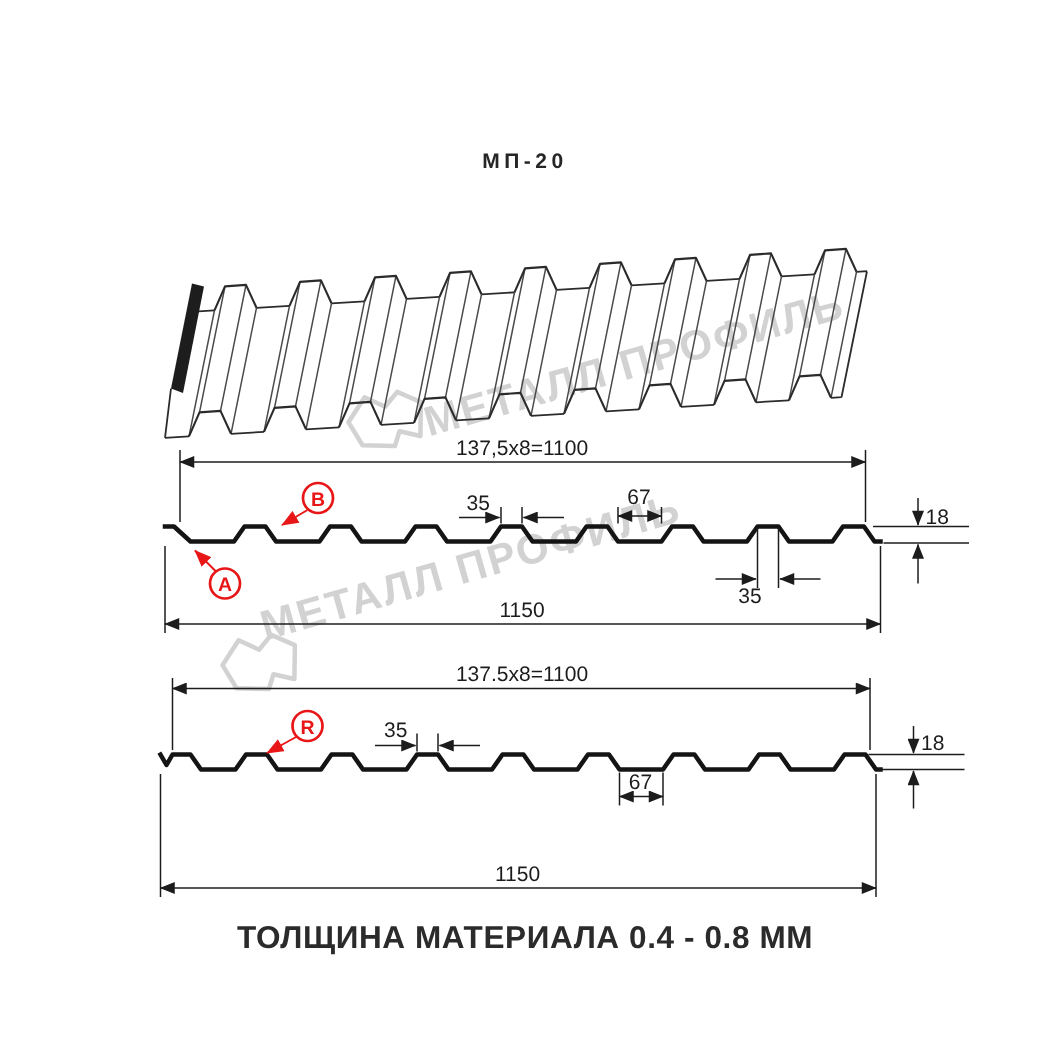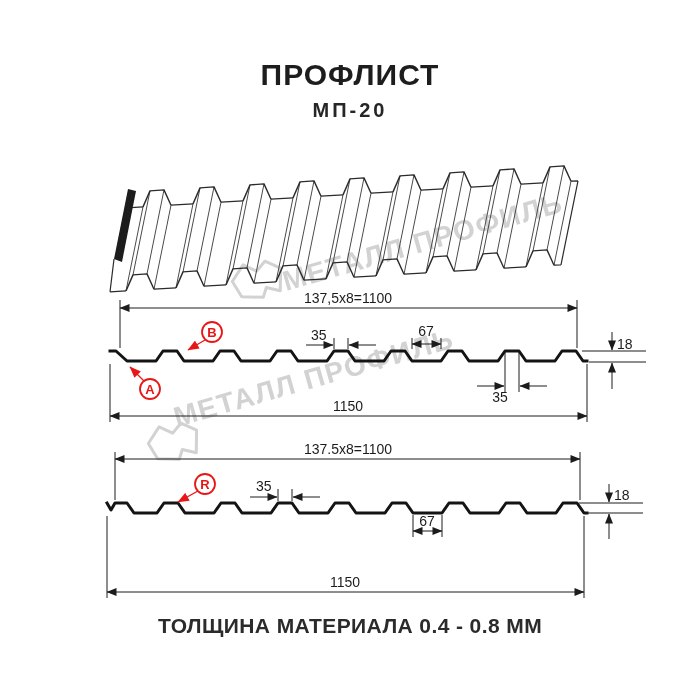--- a/index.html
+++ b/index.html
@@ -1,21 +1,21 @@
 <!DOCTYPE html>
 <html><head>
 <meta charset="utf-8">
 <style>
   html,body{margin:0;padding:0;background:#ffffff;}
   .page{position:relative;width:700px;height:700px;background:#fff;overflow:hidden;
         font-family:"Liberation Sans","DejaVu Sans",sans-serif;}
   .title{position:absolute;top:58px;left:0;width:700px;text-align:center;
          font-size:30px;font-weight:800;letter-spacing:1px;color:#1d1d1d;}
   .subtitle{position:absolute;top:99px;left:0;width:700px;text-align:center;
-         font-size:20px;font-weight:700;letter-spacing:3px;color:#262626;}
+         font-size:14px;font-weight:700;letter-spacing:3px;color:#262626;}
   .footer{position:absolute;top:614px;left:0;width:700px;text-align:center;
          font-size:21px;font-weight:600;letter-spacing:0.4px;color:#2b2b2b;}
   svg.draw{position:absolute;top:0;left:0;}
   .dim{stroke:#1c1c1c;stroke-width:1;fill:none;}
   .prof{stroke:#141414;stroke-width:3;fill:none;stroke-linejoin:round;stroke-linecap:square;}
   .iso-thin{stroke:#4a4a4a;stroke-width:1;fill:none;}
   .iso-cap{stroke:#2b2b2b;stroke-width:1.4;fill:none;stroke-linejoin:round;}
   .iso-base{stroke:#2b2b2b;stroke-width:1.2;fill:none;}
   .dimtxt{font-family:"Liberation Sans","DejaVu Sans",sans-serif;font-size:14px;fill:#1c1c1c;}
   .wmtxt{font-family:"Liberation Sans","DejaVu Sans",sans-serif;font-size:28px;font-weight:700;
@@ -24,21 +24,20 @@
   .redln{stroke:#e81616;stroke-width:1.3;fill:none;}
   .redcirc{stroke:#e81616;stroke-width:1.8;fill:none;}
   .redtxt{font-family:"Liberation Sans","DejaVu Sans",sans-serif;font-size:13px;font-weight:700;
           fill:#e81616;text-anchor:middle;}
 </style>
 </head>
 <body>
 
 <div class="page">
 
-  <div class="title">ПРОФЛИСТ</div>
   <div class="subtitle">МП-20</div>
 
   <svg class="draw" width="700" height="700" viewBox="0 0 700 700">
     <defs>
       <marker id="mb" viewBox="0 0 10 8" markerWidth="11" markerHeight="8" refX="9.5" refY="4" orient="auto-start-reverse">
           <path d="M0 0 L10 4 L0 8 Z" fill="#1c1c1c"></path>
         </marker>
       <marker id="mr" viewBox="0 0 10 8" markerWidth="9" markerHeight="7" refX="9.5" refY="4" orient="auto-start-reverse">
           <path d="M0 0 L10 4 L0 8 Z" fill="#e81616"></path>
         </marker>

